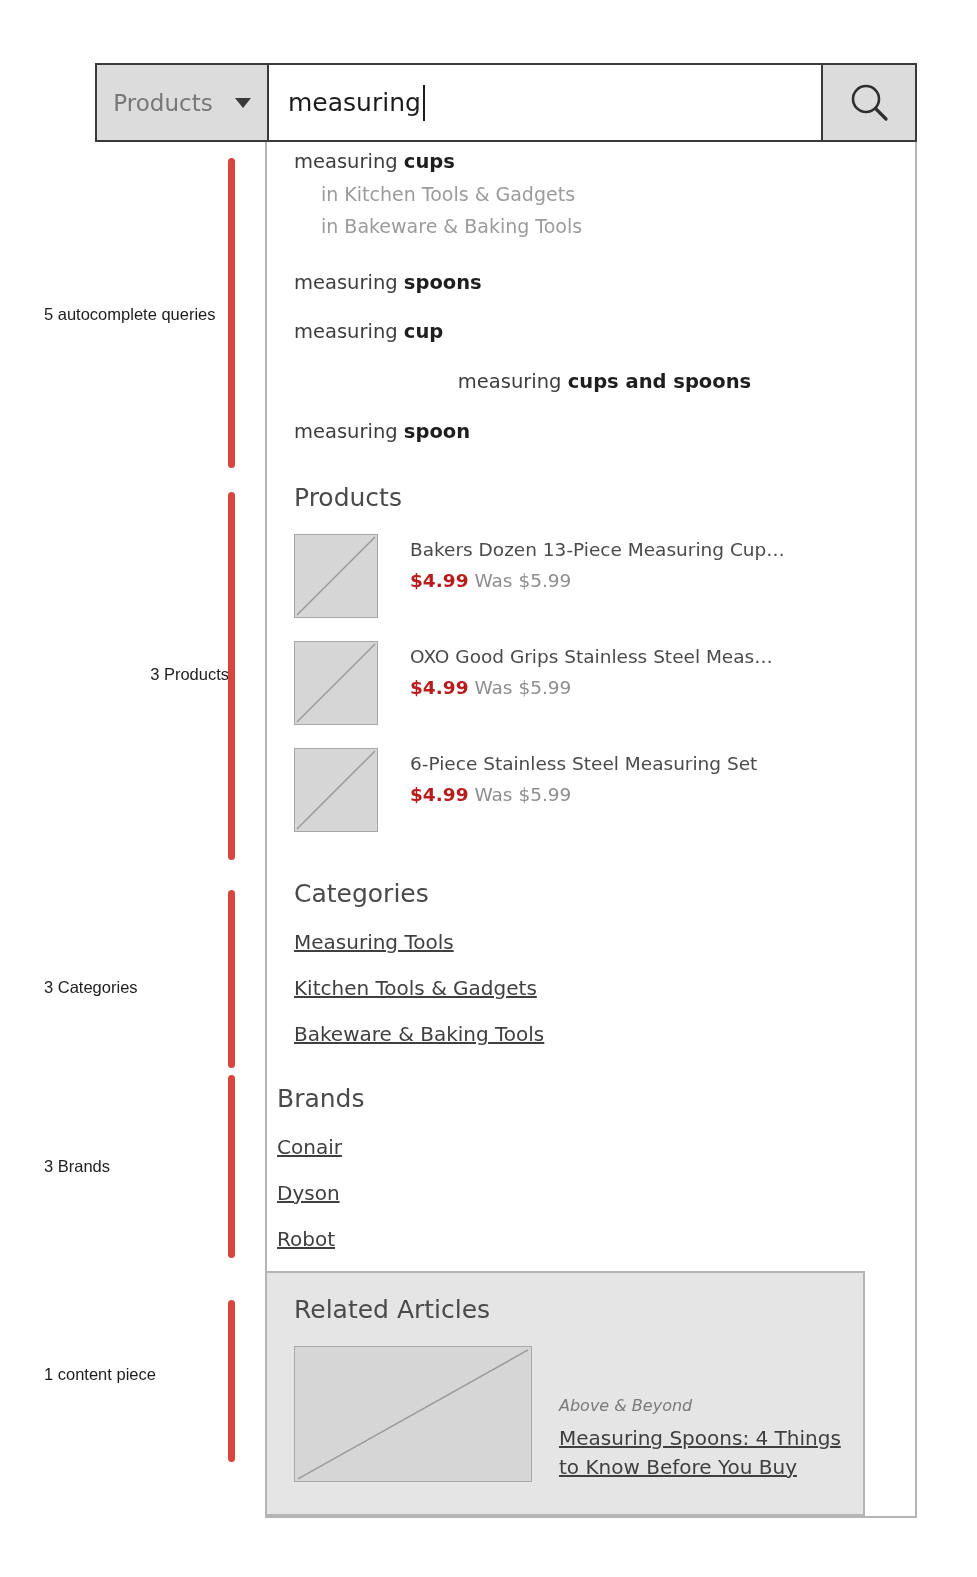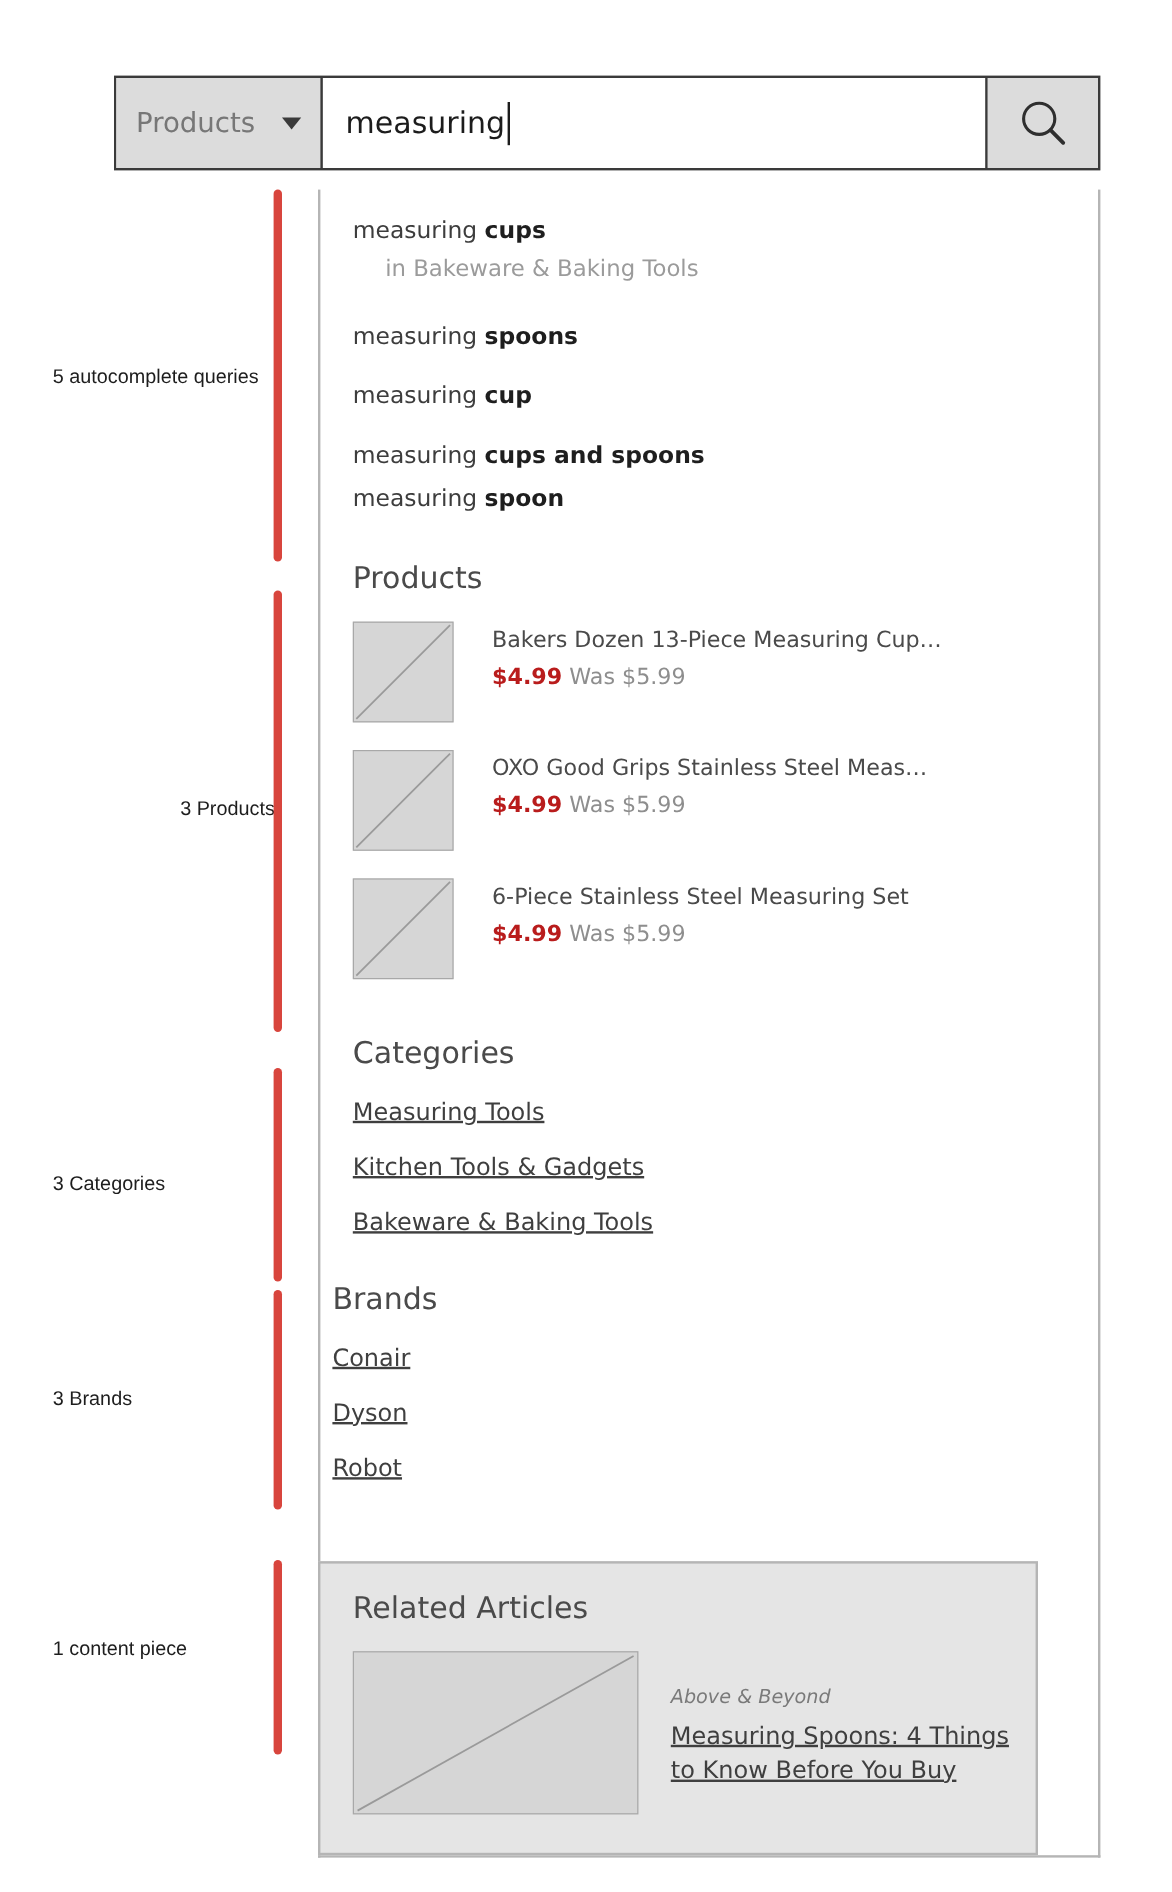--- a/index.html
+++ b/index.html
@@ -32,21 +32,21 @@
     left: 228px;
     width: 7px;
     background: #d8453d;
     border-radius: 4px;
   }
 
   
   #autocomplete-panel {
     position: absolute;
     left: 265px;
-    top: 158px;
+    top: 128px;
     width: 652px;
     height: 1390px;
     background: #ffffff;
     border-left: 2px solid #b5b5b5;
     border-right: 2px solid #b5b5b5;
     border-bottom: 2px solid #b5b5b5;
     box-sizing: border-box;
   }
 
   
@@ -198,21 +198,21 @@
     width: 600px;
     height: 245px;
     background: #e5e5e5;
     border-top: 2px solid #b5b5b5;
     border-left: 2px solid #b5b5b5;
     border-right: 2px solid #b5b5b5;
     border-bottom: 2px solid #b5b5b5;
     box-sizing: border-box;
     padding: 22px 0 0 27px;
   }
-  .article-row { display: flex; align-items: center; }
+  .article-row { display: flex; align-items: flex-end; }
   .article-thumb {
     width: 238px;
     height: 136px;
     background: #d6d6d6;
     border: 1px solid #a8a8a8;
     box-sizing: border-box;
     flex: 0 0 auto;
   }
   .article-info { padding-left: 27px; padding-top: 6px; }
   .article-kicker {
@@ -244,32 +244,33 @@
 <div class="bar" style="top:890px; height:178px;"></div>
 <div class="bar" style="top:1075px; height:183px;"></div>
 <div class="bar" style="top:1300px; height:162px;"></div>
 
 <div id="autocomplete-panel">
 
   <div id="query-list">
 
     <div class="query-row with-subs">
       <span>measuring </span><b>cups</b>
+      <div class="query-sub">in Kitchen Tools &amp; Gadgets</div>
       <div class="query-sub">in Bakeware &amp; Baking Tools</div>
     </div>
 
     <div class="query-row" style="margin-top:34px;">
       <span>measuring </span><b>spoons</b>
     </div>
 
     <div class="query-row" style="margin-bottom:27px;">
       <span>measuring </span><b>cup</b>
     </div>
 
-    <div class="query-row" style="margin-bottom:13px;">
+    <div class="query-row" style="margin-bottom:27px;text-align:center;">
       <span>measuring </span><b>cups and spoons</b>
     </div>
 
     <div class="query-row" style="margin-bottom:1px;">
       <span>measuring </span><b>spoon</b>
     </div>
   </div>
 
   <div id="products-section" style="padding-top:39px;">
     <div class="sec-title">Products</div>

